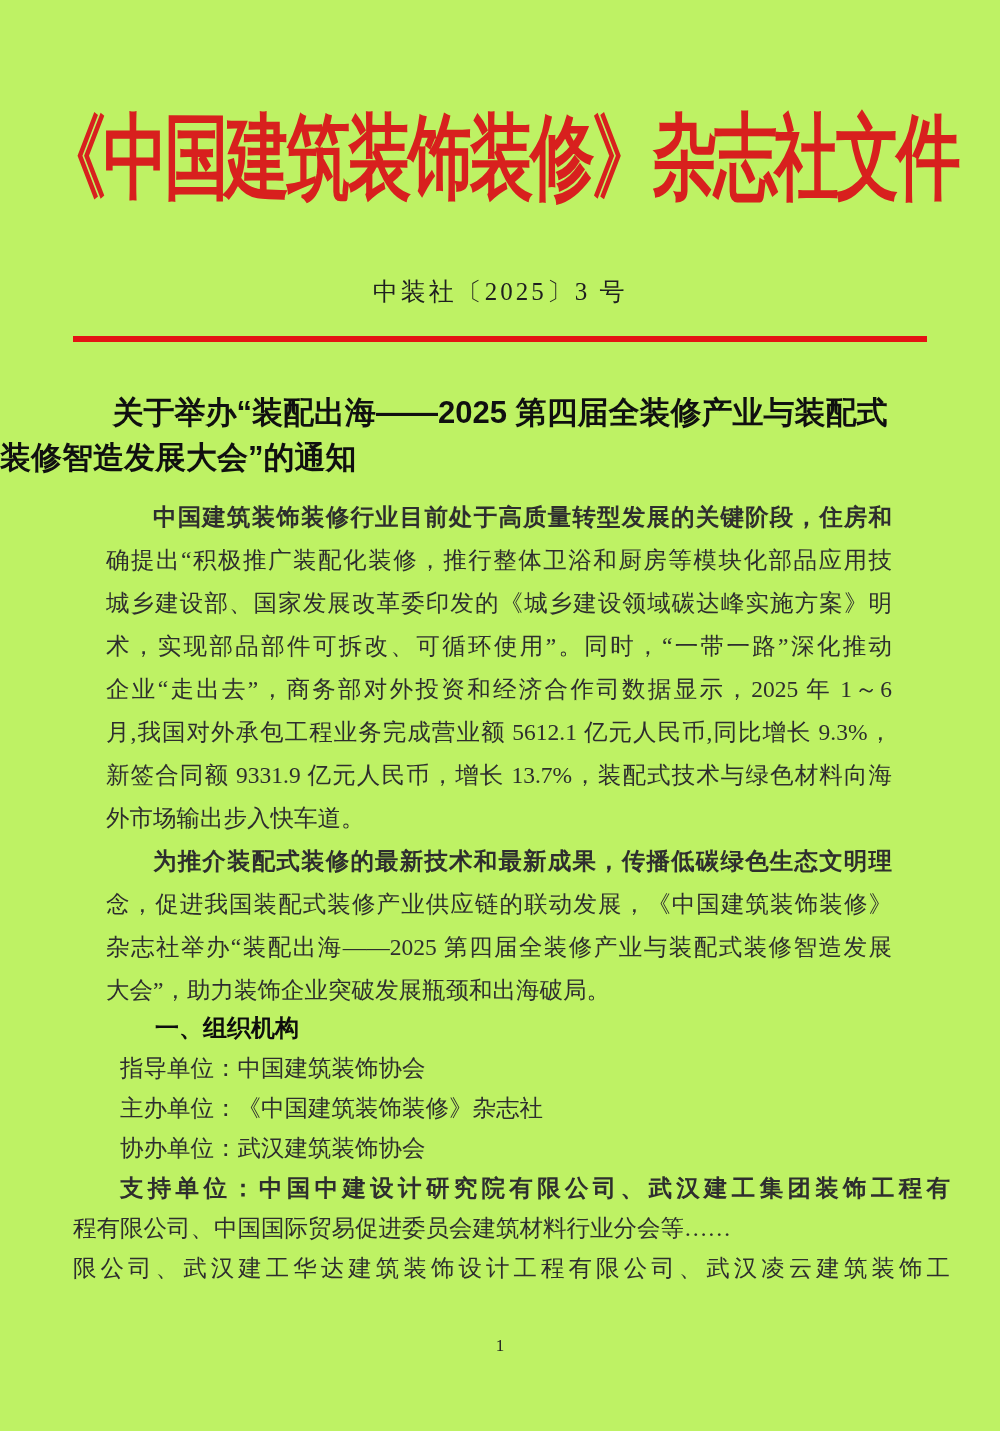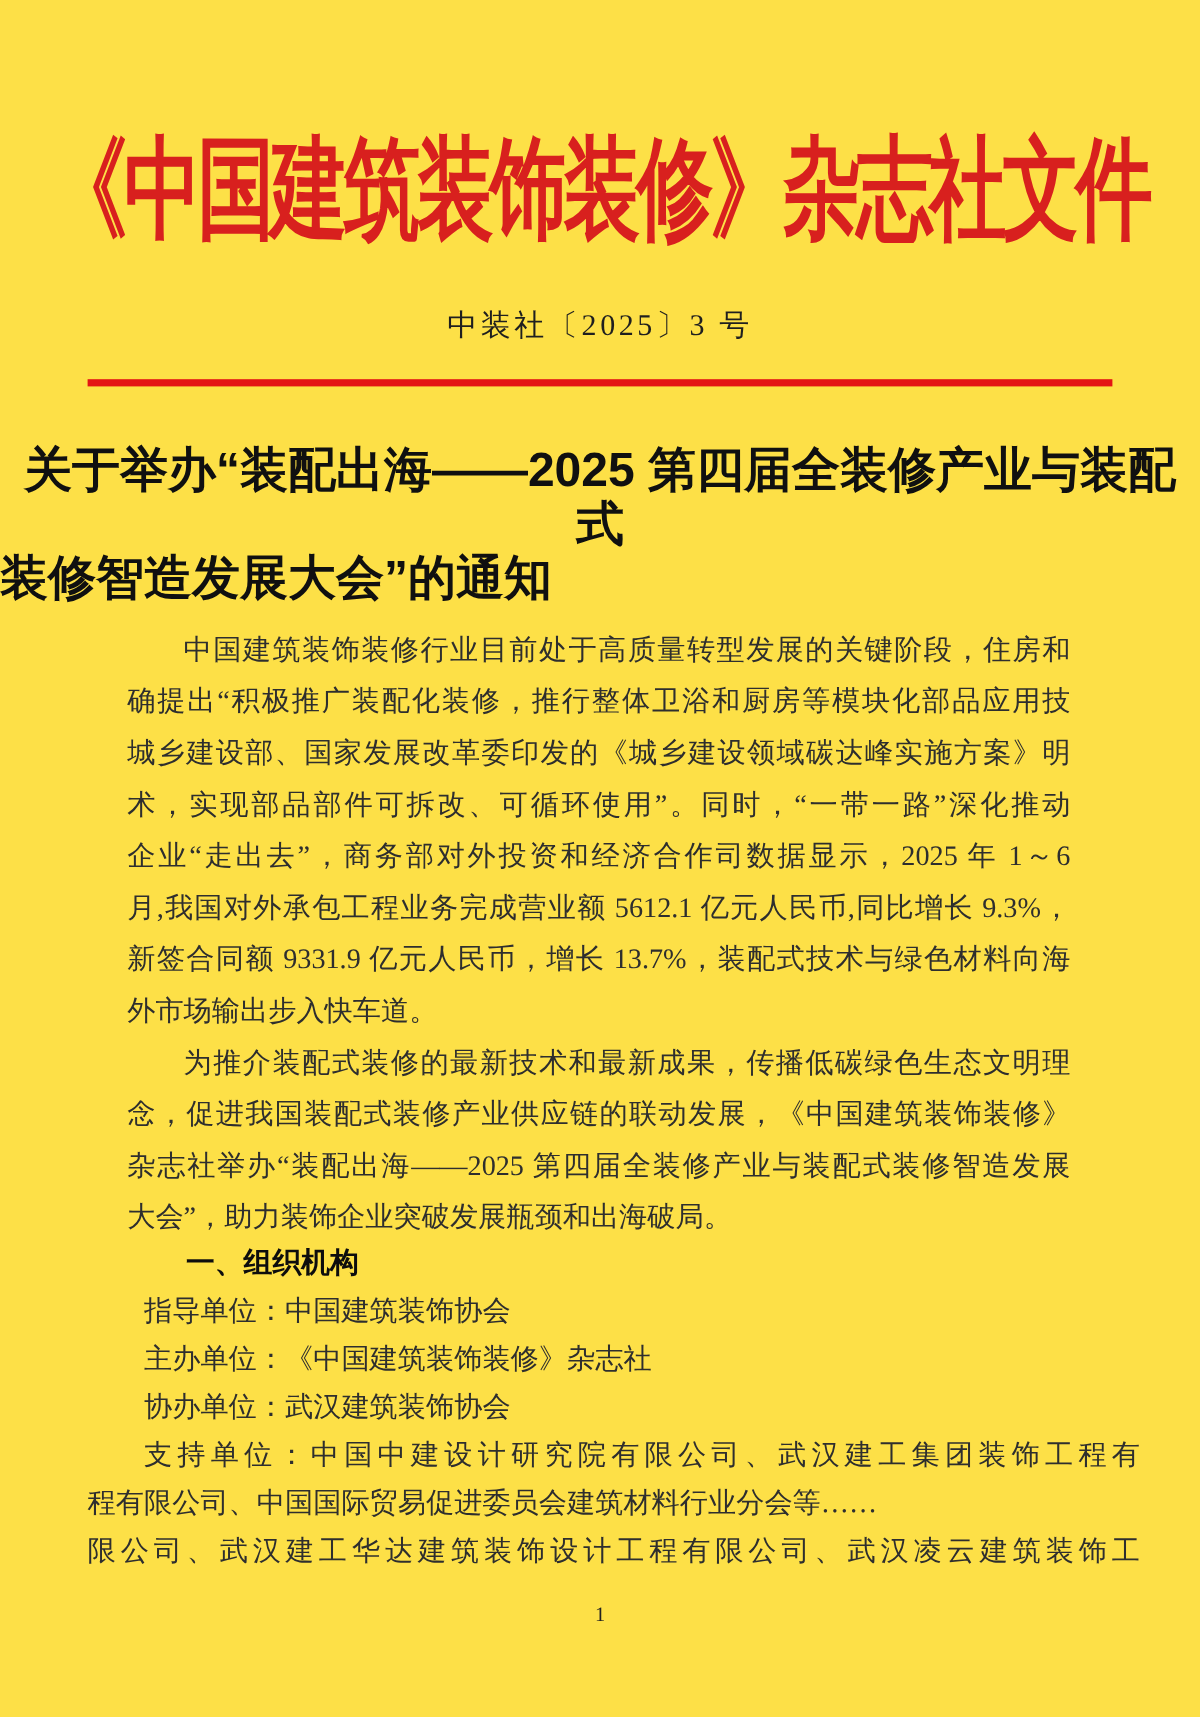--- a/index.html
+++ b/index.html
@@ -1,72 +1,72 @@
 <!DOCTYPE html>
 <html lang="zh"><head>
 <meta charset="utf-8">
 <style>
   html,body { margin:0; padding:0; background:#ffffff; }
   .page {
     position:relative;
     width:1000px; height:1431px;
     margin:0 auto;
-    background:#fde047;
+    background:#bef264;
     overflow:hidden;
     font-family:"Liberation Serif","DejaVu Serif",serif;
     color:#2b2b2b;
   }
   
   .masthead {
     margin-top:106px;
     height:106px; line-height:106px;
     text-align:center;
     font-family:"Liberation Serif","DejaVu Serif",serif;
     font-weight:bold;
     font-size:64px;
     letter-spacing:-3px;
     color:#d8201e;
     transform:scaleY(1.45);
     transform-origin:50% 50%;
     white-space:nowrap;
   }
   .doc-number {
-    margin-top:44px;
+    margin-top:64px;
     height:32px; line-height:32px;
     text-align:center;
     font-size:25px;
     letter-spacing:3px;
     color:#1f1f1f;
   }
   .red-rule {
     margin:28px auto 0 auto;
     width:854px; height:6px;
     background:#e41414;
   }
   .notice-title {
     margin-top:48px;
     text-align:center;
     font-family:"Liberation Sans","DejaVu Sans",sans-serif;
     font-weight:bold;
-    font-size:40px;
+    font-size:31px;
     line-height:45px;
     color:#101010;
   }
   .notice-title .bline { text-align:center; text-align-last:center; }
 
   .body-block {
     margin:16px 108px 0 106px;
     font-size:23.5px;
     line-height:43px;
     color:#2e2e2e;
     text-justify:inter-character;
   }
   .bline { text-align:justify; text-align-last:justify; }
   .bline.last { text-align-last:left; }
-  .para.indent .bline.first { text-indent:47px; }
+  .para.indent .bline.first { text-indent:47px;font-weight:bold; }
 
   .org-block {
     margin:-4px 50px 0 73px;
     font-size:23.5px;
     line-height:40px;
     color:#2e2e2e;
   }
   .section-heading {
     font-family:"Liberation Sans","DejaVu Sans",sans-serif;
     font-weight:bold;

